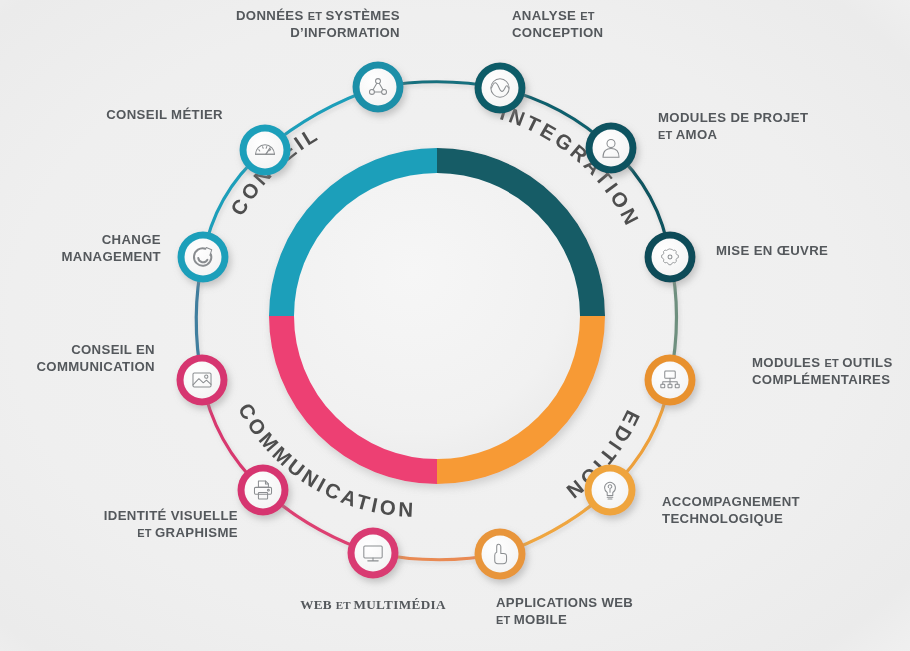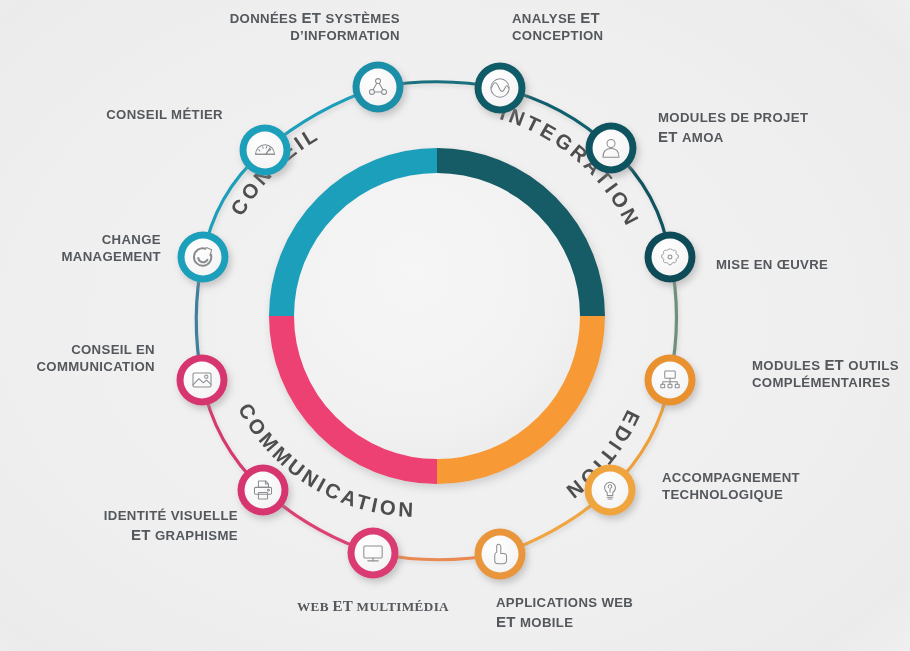--- a/index.html
+++ b/index.html
@@ -32,21 +32,21 @@
   .lbl {
     position: absolute;
     color: #54585c;
     font-weight: bold;
     font-size: 13.2px;
     letter-spacing: 0.35px;
     line-height: 1.28;
     white-space: pre-line;
   }
   .lbl .sm {
-    font-size: 15px;
+    font-size: 11px;
     letter-spacing: 0.2px;
     text-align: center;
   }
   .lbl.r { text-align: right; }
   .lbl.l { text-align: left; }
   .lbl.c { text-align: center; font-family: Liberation Serif, serif; }
 </style>
 </head>
 <body>
 
@@ -263,23 +263,23 @@
             <use href="#icon-gauge"></use>
           </g>
         </g>
       </g>
   </svg>
 
   <div id="label-layer">
       <div class="lbl r" style="top: 8px; right: 510px;"><span>DONNÉES </span><span class="sm">ET </span><span>SYSTÈMES</span><br><span>D’INFORMATION</span></div>
       <div class="lbl l" style="top: 8px; left: 512px;"><span>ANALYSE </span><span class="sm">ET</span><br><span>CONCEPTION</span></div>
       <div class="lbl l" style="top: 110px; left: 658px;"><span>MODULES DE PROJET</span><br><span class="sm">ET </span><span>AMOA</span></div>
-      <div class="lbl l" style="top: 257px; left: 716px;"><span>MISE EN ŒUVRE</span></div>
+      <div class="lbl l" style="top: 243px; left: 716px;"><span>MISE EN ŒUVRE</span></div>
       <div class="lbl l" style="top: 355px; left: 752px;"><span>MODULES </span><span class="sm">ET </span><span>OUTILS</span><br><span>COMPLÉMENTAIRES</span></div>
-      <div class="lbl l" style="top: 470px; left: 662px;"><span>ACCOMPAGNEMENT</span><br><span>TECHNOLOGIQUE</span></div>
+      <div class="lbl l" style="top: 494px; left: 662px;"><span>ACCOMPAGNEMENT</span><br><span>TECHNOLOGIQUE</span></div>
       <div class="lbl l" style="top: 595px; left: 496px;"><span>APPLICATIONS WEB</span><br><span class="sm">ET </span><span>MOBILE</span></div>
       <div class="lbl c" style="top: 597px; left: 223px; width: 300px;"><span>WEB </span><span class="sm">ET </span><span>MULTIMÉDIA</span></div>
       <div class="lbl r" style="top: 508px; right: 672px;"><span>IDENTITÉ VISUELLE</span><br><span class="sm">ET </span><span>GRAPHISME</span></div>
       <div class="lbl r" style="top: 342px; right: 755px;"><span>CONSEIL EN</span><br><span>COMMUNICATION</span></div>
       <div class="lbl r" style="top: 232px; right: 749px;"><span>CHANGE</span><br><span>MANAGEMENT</span></div>
       <div class="lbl r" style="top: 107px; right: 687px; margin-left: 8px;"><span>CONSEIL MÉTIER</span></div>
     </div>
 </div>
 
 </body></html>

